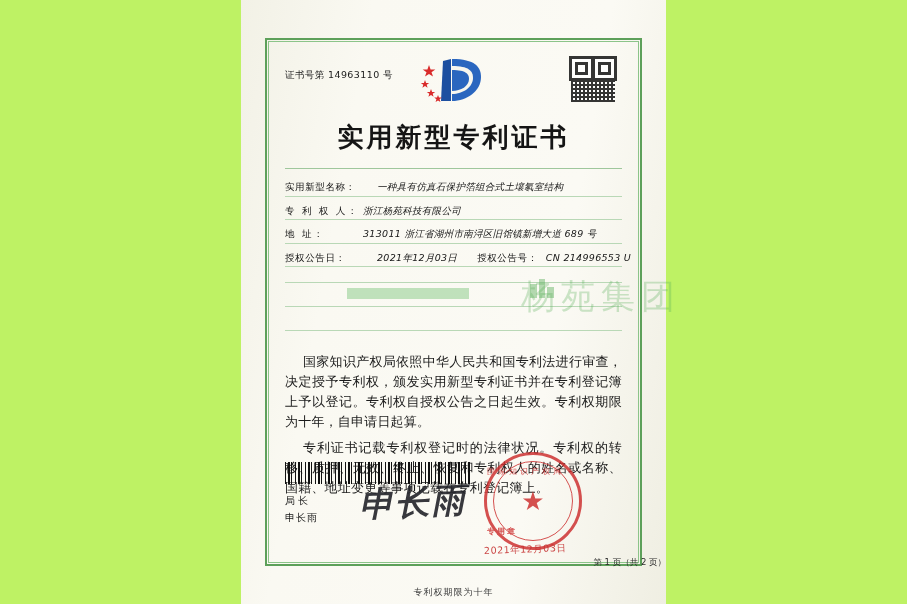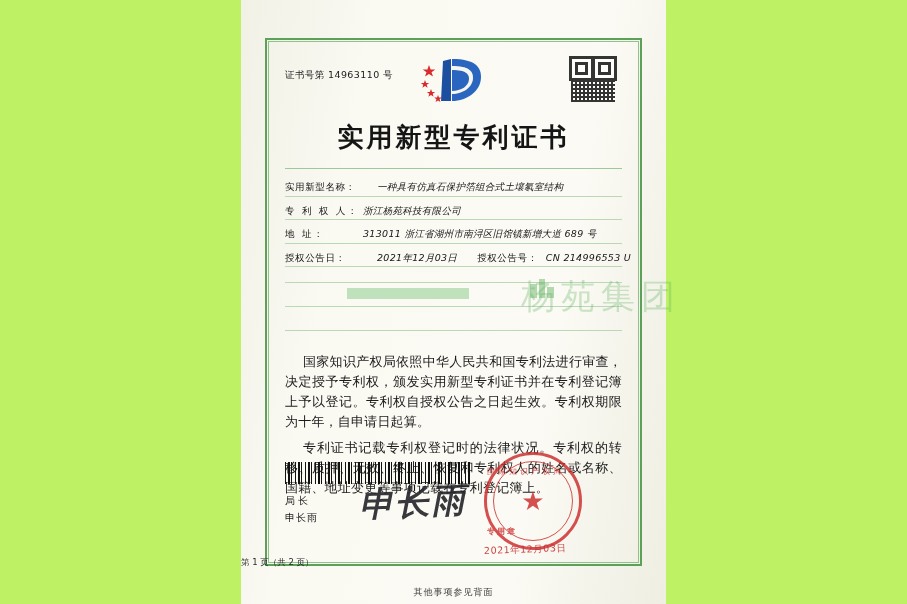--- a/index.html
+++ b/index.html
@@ -305,21 +305,21 @@
     transform: rotate(-2deg);
     opacity: 0.9;
   }
 
   
   .page-no {
     position: absolute;
     left: 0;
     top: 557px;
     width: 425px;
-    text-align: left;
+    text-align: right;
     font-size: 8.5px;
     color: #2a2a2a;
   }
   .backside-note {
     position: absolute;
     left: 0;
     top: 586px;
     width: 907px;
     text-align: center;
     font-size: 9px;
@@ -448,14 +448,14 @@
         <rect x="1" y="6" width="7" height="14" fill="rgba(90,175,90,0.45)"></rect>
         <rect x="10" y="1" width="6" height="19" fill="rgba(90,175,90,0.45)"></rect>
         <rect x="18" y="9" width="7" height="11" fill="rgba(90,175,90,0.45)"></rect>
       </svg>
     </div>
     <div class="watermark">杨苑集团</div>
 
     <div class="redaction" style="left:106px; top:288px; width:122px; height:11px;"></div>
   </div>
 
-  <div class="backside-note">其他事项参见背面</div>
+  <div class="backside-note">专利权期限为十年</div>
 </div>
 
 </body></html>

